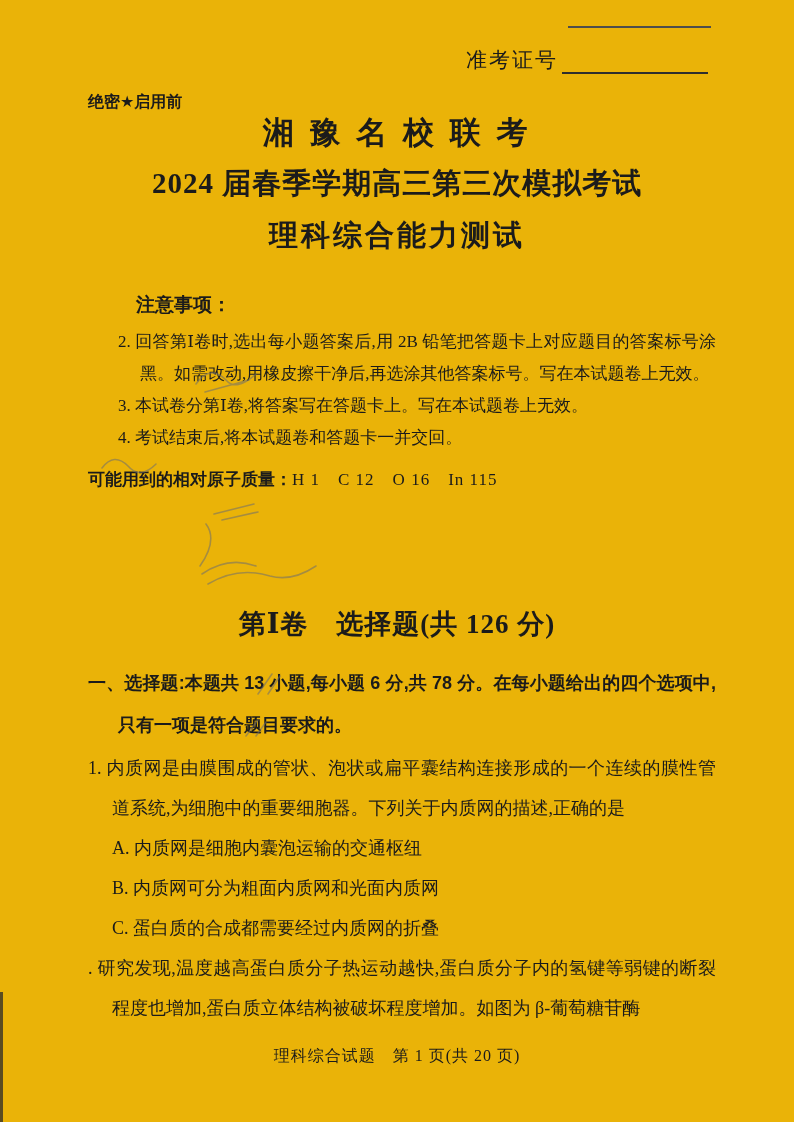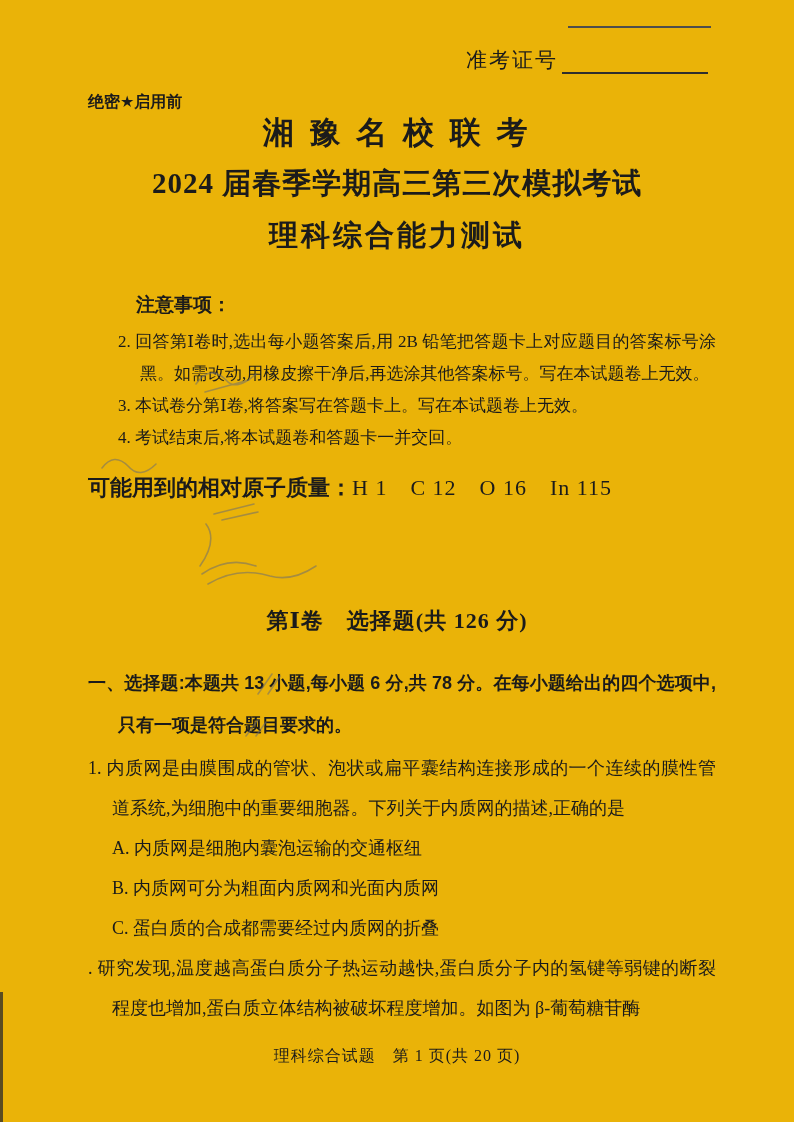--- a/index.html
+++ b/index.html
@@ -41,28 +41,28 @@
   }
   .notice-heading {
     font-size:19px; font-weight:bold; margin-bottom:8px;margin-left:48px;
   }
   .notice-item {
     font-size:17px; line-height:32px;
     text-align:justify; word-break:break-all;
     padding-left:52px; text-indent:-22px;
   }
   .atomic-line {
-    font-size:22px; line-height:32px; margin-top:18px;
+    font-size:17px; line-height:32px; margin-top:10px;
   }
   .atomic-label { font-weight:bold; }
   .atomic-values { letter-spacing:1px; }
 
   .section-heading {
     position:absolute; left:0; top:606px; width:100%;
-    text-align:center; font-size:22px; font-weight:bold; letter-spacing:1px;
+    text-align:center; font-size:27px; font-weight:bold; letter-spacing:1px;
   }
   .part-intro {
     position:absolute; left:88px; top:662px; width:628px;
     font-size:18px; font-weight:bold; line-height:42px;
     text-align:justify; word-break:break-all;
     padding-left:30px; text-indent:-30px;
   }
   .questions {
     position:absolute; left:88px; top:748px; width:628px;
     font-size:18px; line-height:40px;

